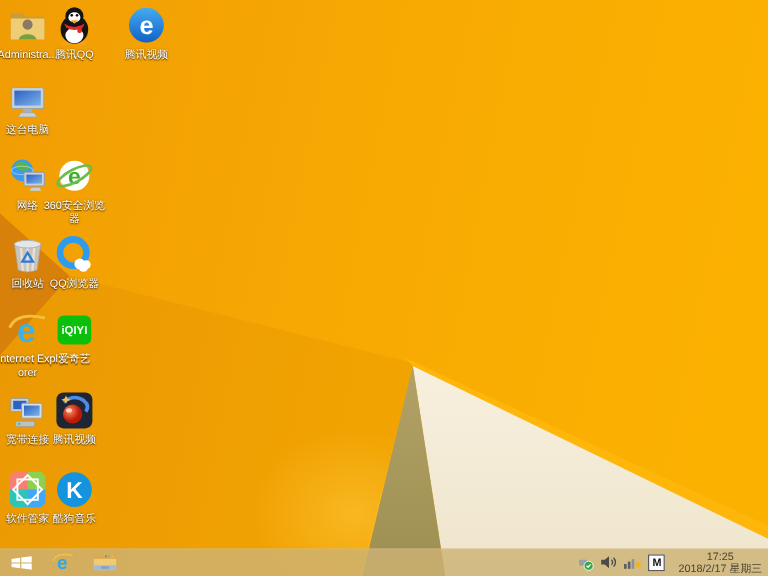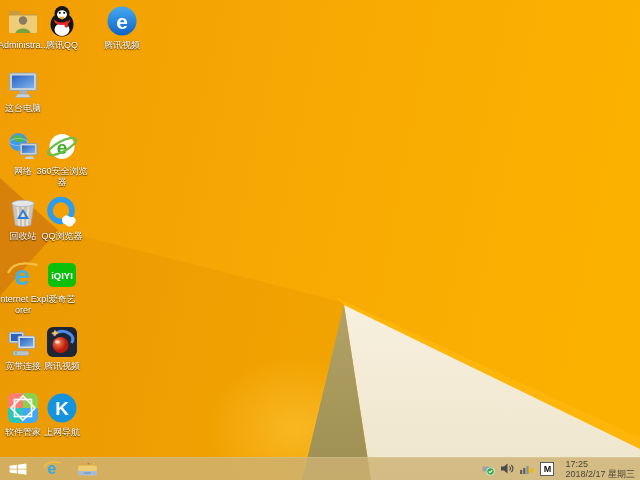--- a/index.html
+++ b/index.html
@@ -23,21 +23,21 @@
           justify-content:center;}
   #btn-start{left:2px;width:32px;}
   #btn-ie{left:38px;width:28px;}
   #btn-explorer{left:72px;width:30px;}
   #tray{position:absolute;right:3px;top:0;height:23px;display:flex;
         align-items:center;gap:5px;}
   .tray-ic{display:block;}
   .ime{width:12px;height:12px;background:#fdfdfd;border:1px solid #5a5a5a;
        color:#111;font-size:9px;font-weight:bold;line-height:12px;
        text-align:center;}
-  #clock{margin-left:6px;padding-right:2px;text-align:left;font-size:9px;
+  #clock{margin-left:6px;padding-right:2px;text-align:center;font-size:9px;
          line-height:10px;color:#4a4335;white-space:nowrap;}
 </style>
 </head>
 <body>
 
 <div id="screen">
 
   <svg width="0" height="0" style="position:absolute">
     <defs>
       <linearGradient id="gBase" x1="0" y1="0" x2="1" y2="0.15">
@@ -229,21 +229,21 @@
       </g>
     </svg>
     <div class="lbl">软件管家</div>
   </div>
 
   <div class="cell c2 r7">
     <svg class="ic" viewBox="0 0 34 34">
       <circle cx="17" cy="17" r="14.5" fill="#1493DE"></circle>
       <text x="17" y="24" font-size="19" font-weight="bold" fill="#fff" text-anchor="middle" font-family="Liberation Sans,sans-serif">K</text>
     </svg>
-    <div class="lbl">上网导航</div>
+    <div class="lbl">酷狗音乐</div>
   </div>
 
   <div id="taskbar">
 
     <div class="tb-btn" id="btn-start">
       <svg width="18" height="14" viewBox="0 0 30 22">
         <g fill="#fff">
           <path d="M1 5.6L13 4v6.5H1z"></path>
           <path d="M14.6 3.8L29 1.9v8.6H14.6z"></path>
           <path d="M1 11.9h12v6.5L1 16.8z"></path>

